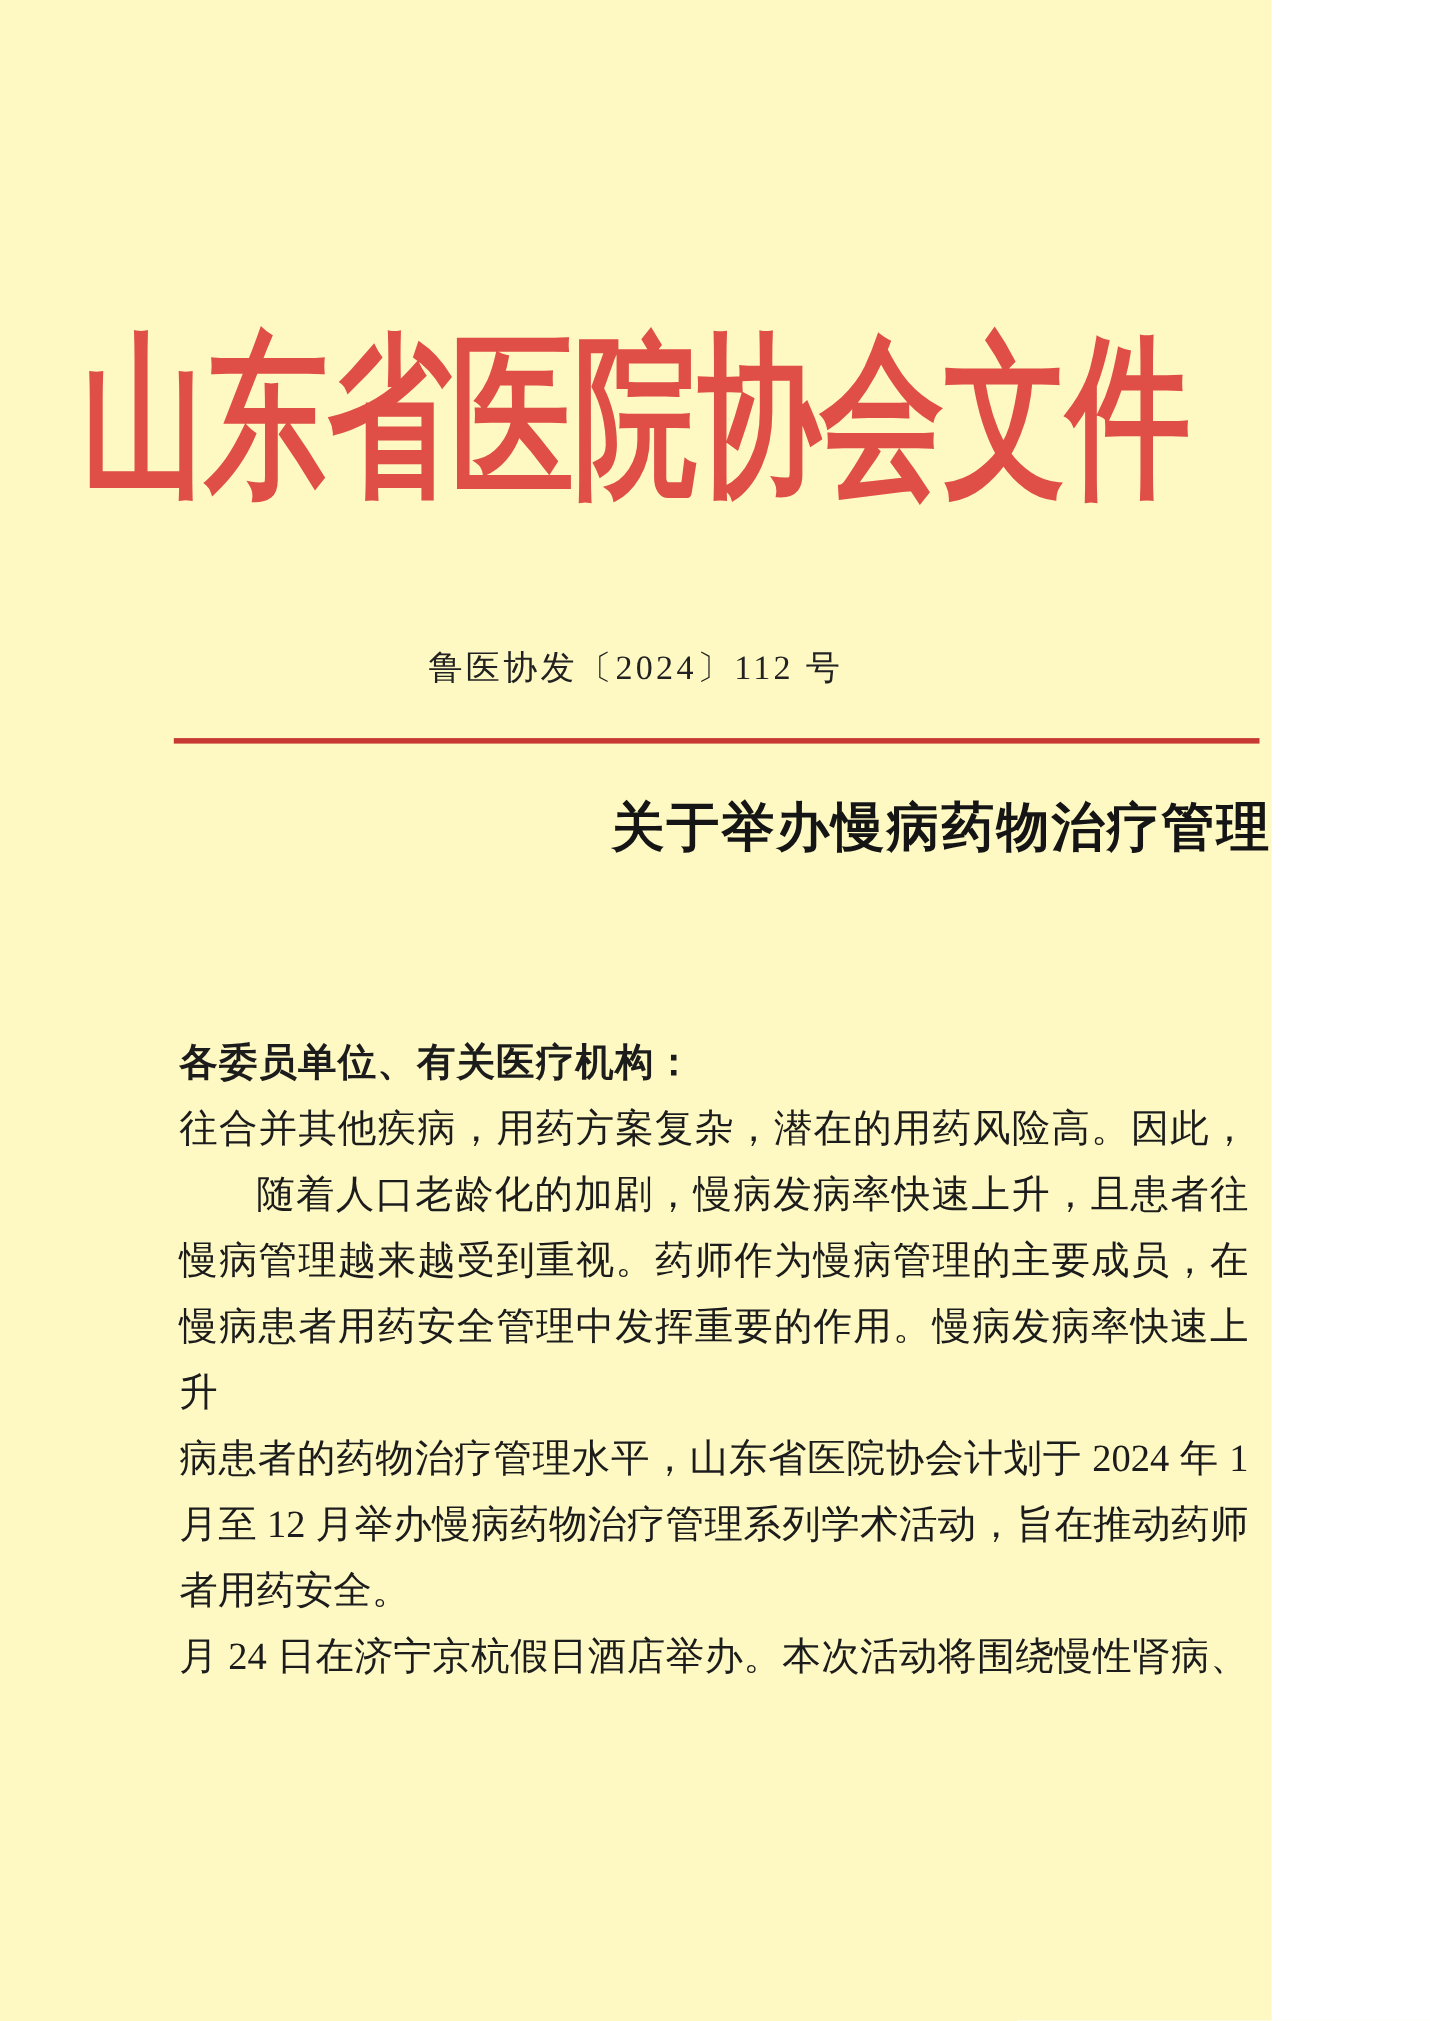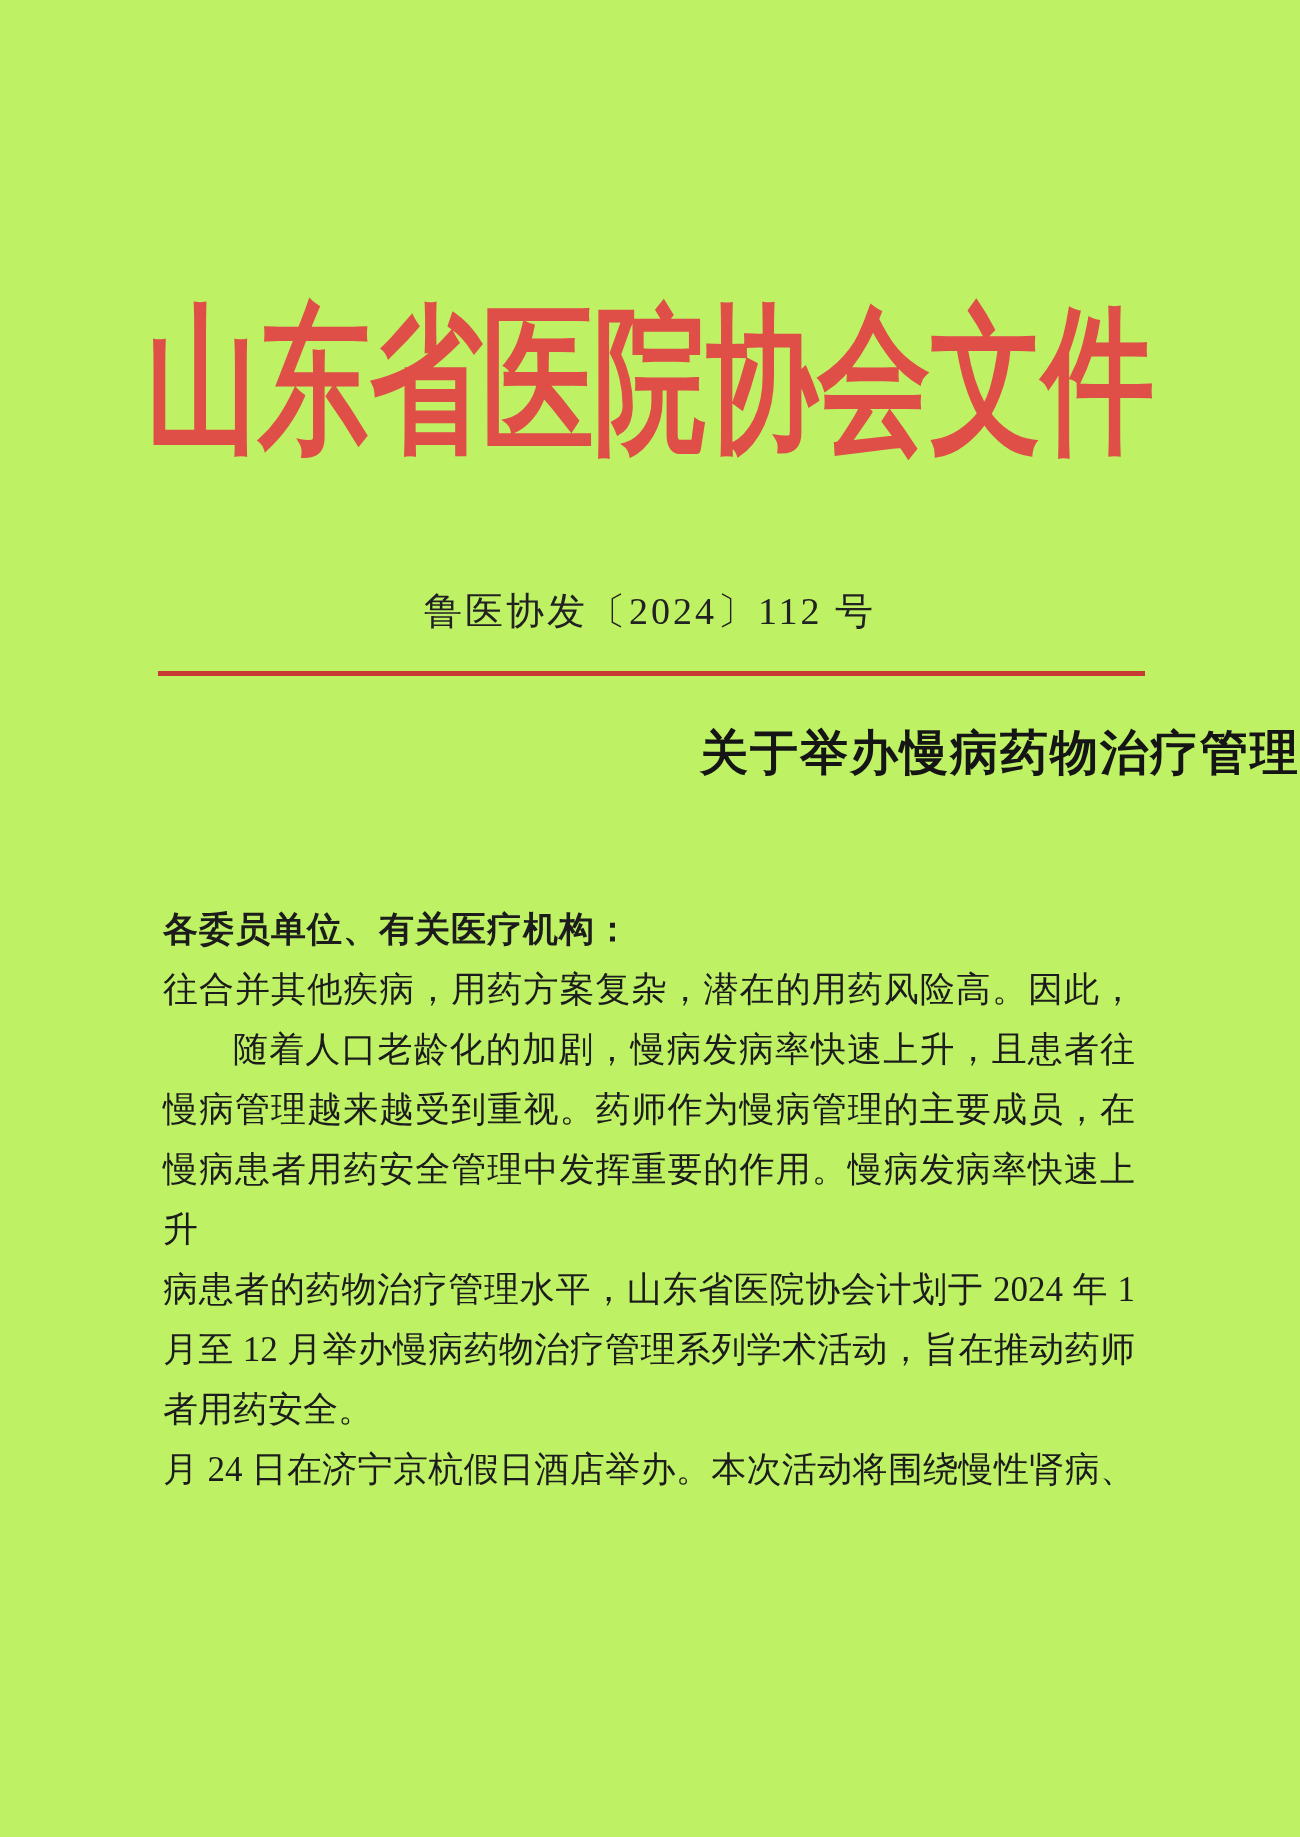--- a/index.html
+++ b/index.html
@@ -1,20 +1,20 @@
 <!DOCTYPE html>
 <html><head>
 <meta charset="utf-8">
 <style>
   html, body { margin: 0; padding: 0; background: #ffffff; }
   .page {
     position: relative;
-    width: 1300px;
+    width: 1156px;
     height: 1837px;
-    background: #bef264;
+    background: #fef9c3;
     font-family: "Liberation Serif", "DejaVu Serif", serif;
     overflow: hidden;
     text-decoration: underline;
   }
   .org-header {
     position: absolute;
     top: 302px;
     left: 0;
     width: 100%;
     text-align: center;
@@ -26,21 +26,21 @@
     white-space: nowrap;
     transform: scaleY(1.42);
     transform-origin: 50% 0;
   }
   .doc-number {
     position: absolute;
     top: 586px;
     left: 0;
     width: 100%;
     text-align: center;
-    font-size: 38px;
+    font-size: 31px;
     letter-spacing: 3px;
     color: #222222;
   }
   .red-rule {
     position: absolute;
     top: 671px;
     left: 158px;
     width: 987px;
     height: 5px;
     background: #c73933;
@@ -52,21 +52,21 @@
     width: 100%;
     text-align: right;
     font-size: 48px;
     line-height: 78px;
     font-weight: bold;
     color: #151515;
     letter-spacing: 2px;
   }
   .body-block {
     position: absolute;
-    top: 900px;
+    top: 936px;
     left: 163px;
     width: 972px;
     font-size: 35px;
     line-height: 60px;
     color: #1c1c1c;
   }
   .line { min-height: 60px; }
   .salutation { font-weight: bold; letter-spacing: 1px; }
   .full { text-align: justify; text-align-last: justify; }
   .indent { text-indent: 70px; }

